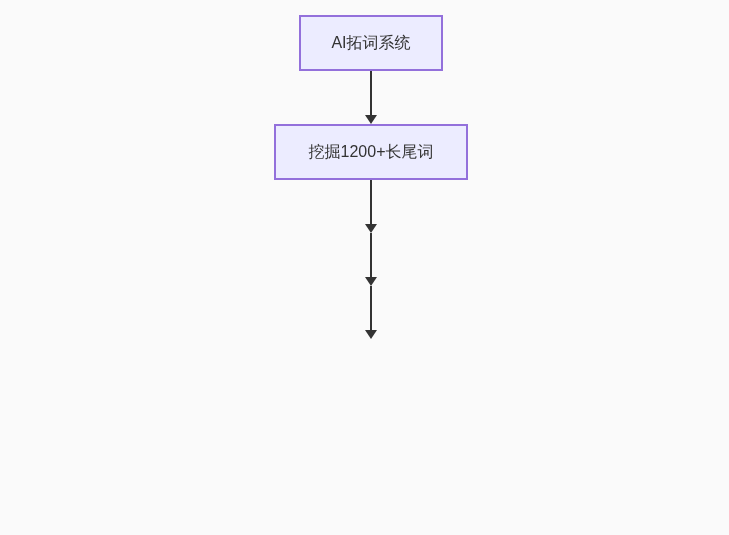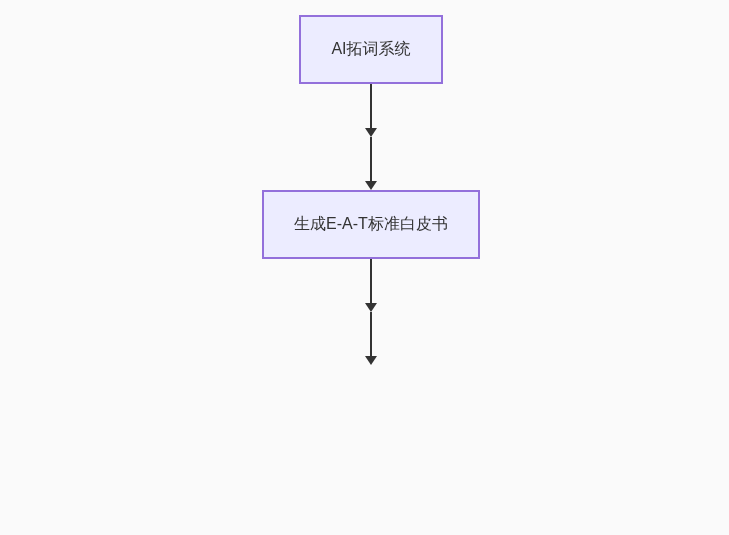--- a/index.html
+++ b/index.html
@@ -25,21 +25,21 @@
   .flow {
     position: absolute;
     left: 371px;
     top: 15px;
     transform: translateX(-50%);
     display: flex;
     flex-direction: column;
     align-items: center;
   }
   .node {
-    height: 69px;
+    height: 56px;
     border: 2px solid var(--node-border);
     background: var(--node-fill);
     color: var(--text);
     font-size: 16px;
     display: flex;
     align-items: center;
     justify-content: center;
     text-align: center;
     white-space: nowrap;
   }
@@ -75,29 +75,29 @@
 
     <div class="node n1">
       <span>AI拓词系统</span>
     </div>
 
     <div class="connector">
       <div class="edge-line"></div>
       <div class="edge-head"></div>
     </div>
 
+    <div class="node n2">
+      <span>挖掘1200+长尾词</span>
+    </div>
 
     <div class="connector">
       <div class="edge-line"></div>
       <div class="edge-head"></div>
     </div>
 
-    <div class="node n3">
-      <span>生成E-A-T标准白皮书</span>
-    </div>
 
     <div class="connector">
       <div class="edge-line"></div>
       <div class="edge-head"></div>
     </div>
 
 
     <div class="connector">
       <div class="edge-line"></div>
       <div class="edge-head"></div>

